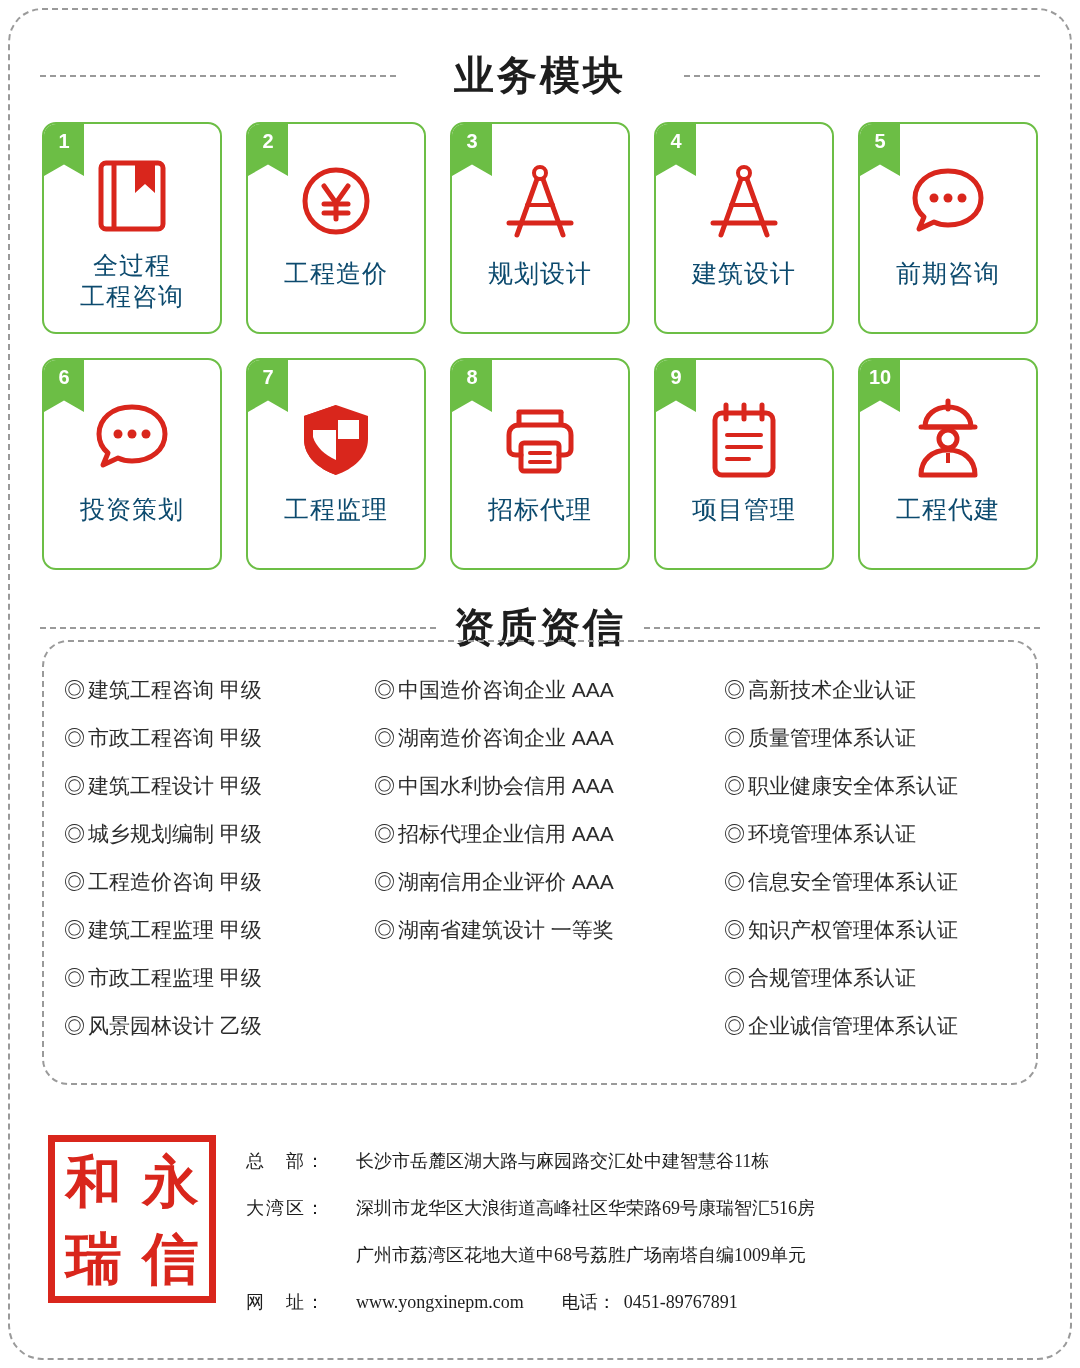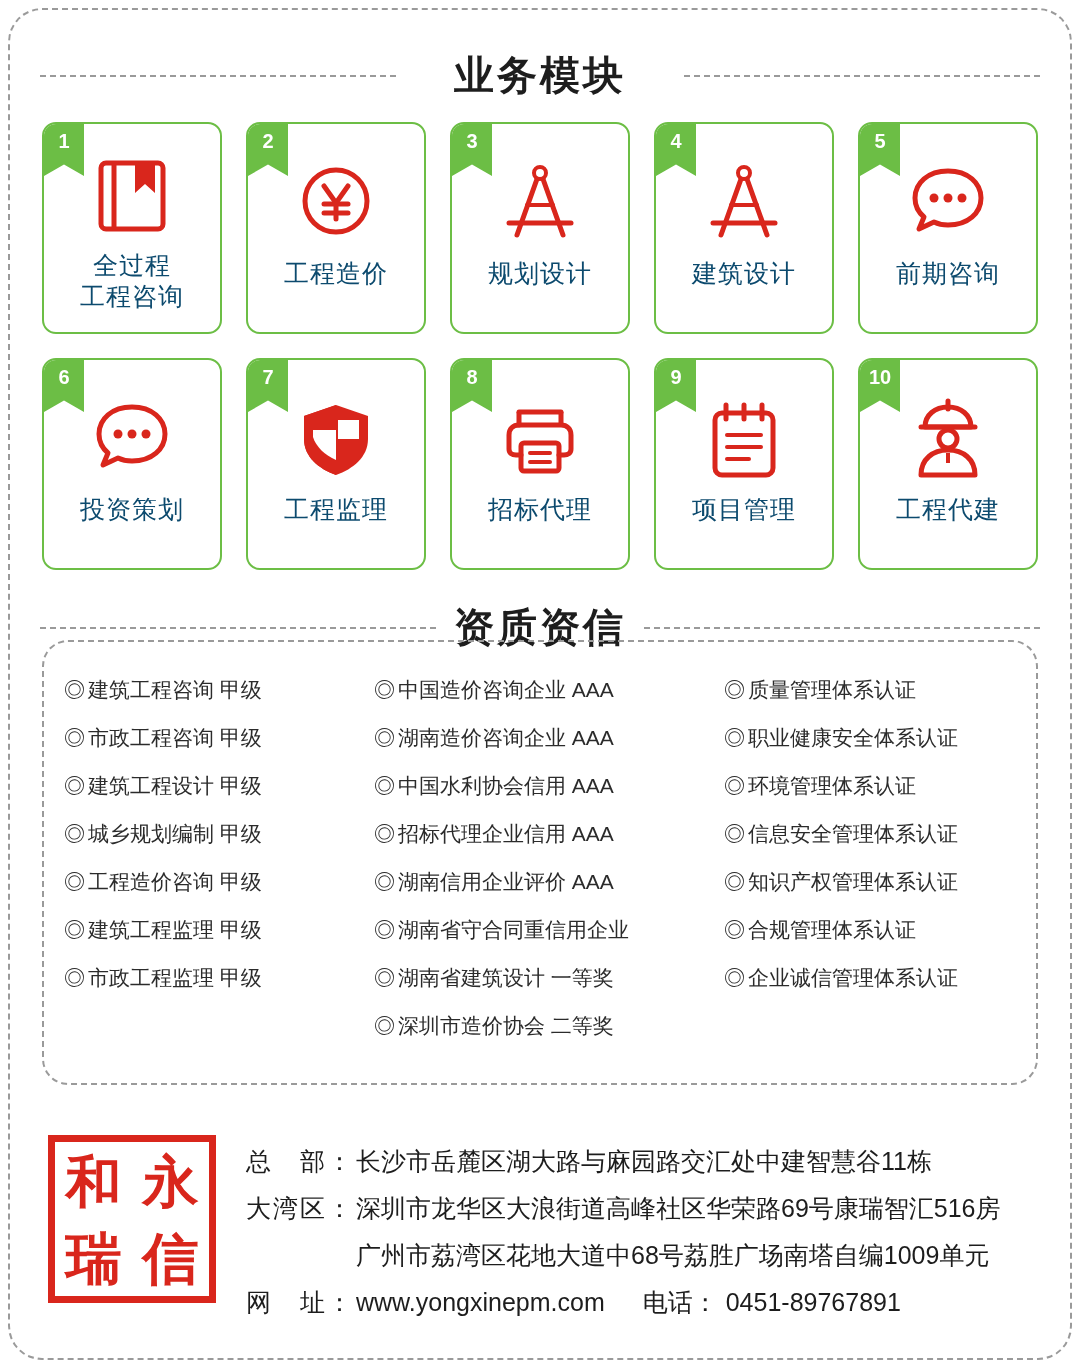--- a/index.html
+++ b/index.html
@@ -170,24 +170,25 @@
   }
   .contact {
     position: absolute;
     left: 246px;
     top: 1138px;
     width: 800px;
   }
   .contact-row {
     display: flex;
     align-items: baseline;
-    font-size: 25px;
+    font-size: 18px;
     line-height: 47px;
     color: #1d1d1d;
     white-space: nowrap;
+    font-family: Liberation Serif, serif;
   }
   .contact-row .lbl {
     width: 110px;
     flex: 0 0 110px;
     letter-spacing: 2px;
   }
   .contact-row .val { flex: 1 1 auto; }
   .contact-row .tel { margin-left: 38px; }
 </style>
 </head>
@@ -358,32 +359,32 @@
 
   <div class="qual-cols">
     <div class="qual-col">
       <div class="qual-item"><span class="bullet">◎</span><span>建筑工程咨询 甲级</span></div>
       <div class="qual-item"><span class="bullet">◎</span><span>市政工程咨询 甲级</span></div>
       <div class="qual-item"><span class="bullet">◎</span><span>建筑工程设计 甲级</span></div>
       <div class="qual-item"><span class="bullet">◎</span><span>城乡规划编制 甲级</span></div>
       <div class="qual-item"><span class="bullet">◎</span><span>工程造价咨询 甲级</span></div>
       <div class="qual-item"><span class="bullet">◎</span><span>建筑工程监理 甲级</span></div>
       <div class="qual-item"><span class="bullet">◎</span><span>市政工程监理 甲级</span></div>
+      <div class="qual-item"><span class="bullet">◎</span><span>风景园林设计 乙级</span></div>
     </div>
     <div class="qual-col">
       <div class="qual-item"><span class="bullet">◎</span><span>中国造价咨询企业  AAA</span></div>
       <div class="qual-item"><span class="bullet">◎</span><span>湖南造价咨询企业  AAA</span></div>
       <div class="qual-item"><span class="bullet">◎</span><span>中国水利协会信用  AAA</span></div>
       <div class="qual-item"><span class="bullet">◎</span><span>招标代理企业信用  AAA</span></div>
       <div class="qual-item"><span class="bullet">◎</span><span>湖南信用企业评价  AAA</span></div>
-      <div class="qual-item"><span class="bullet">◎</span><span>湖南省守合同重信用企业</span></div>
       <div class="qual-item"><span class="bullet">◎</span><span>湖南省建筑设计   一等奖</span></div>
-      <div class="qual-item"><span class="bullet">◎</span><span>深圳市造价协会   二等奖</span></div>
     </div>
     <div class="qual-col">
+      <div class="qual-item"><span class="bullet">◎</span><span>高新技术企业认证</span></div>
       <div class="qual-item"><span class="bullet">◎</span><span>质量管理体系认证</span></div>
       <div class="qual-item"><span class="bullet">◎</span><span>职业健康安全体系认证</span></div>
       <div class="qual-item"><span class="bullet">◎</span><span>环境管理体系认证</span></div>
       <div class="qual-item"><span class="bullet">◎</span><span>信息安全管理体系认证</span></div>
       <div class="qual-item"><span class="bullet">◎</span><span>知识产权管理体系认证</span></div>
       <div class="qual-item"><span class="bullet">◎</span><span>合规管理体系认证</span></div>
       <div class="qual-item"><span class="bullet">◎</span><span>企业诚信管理体系认证</span></div>
     </div>
   </div>
 

